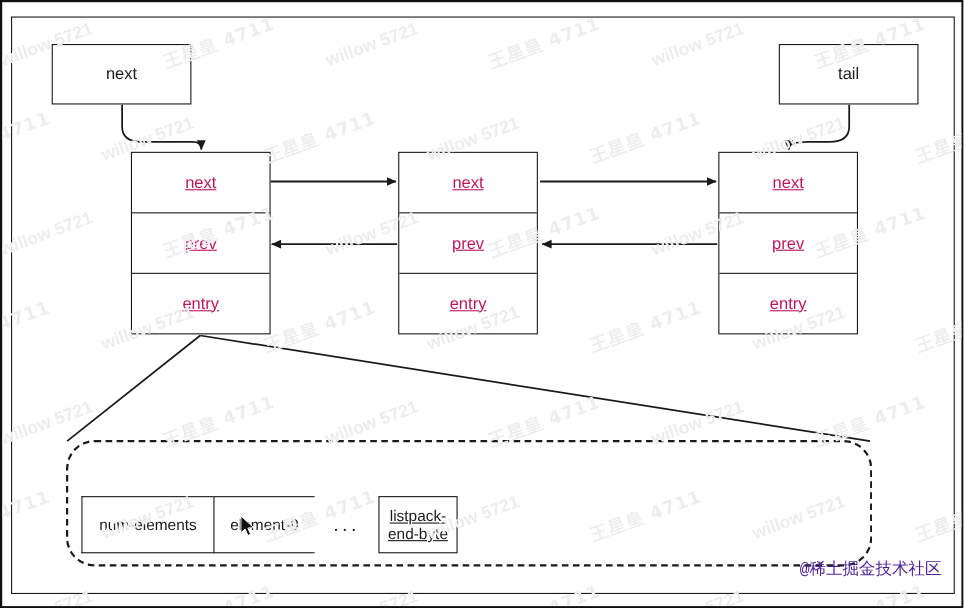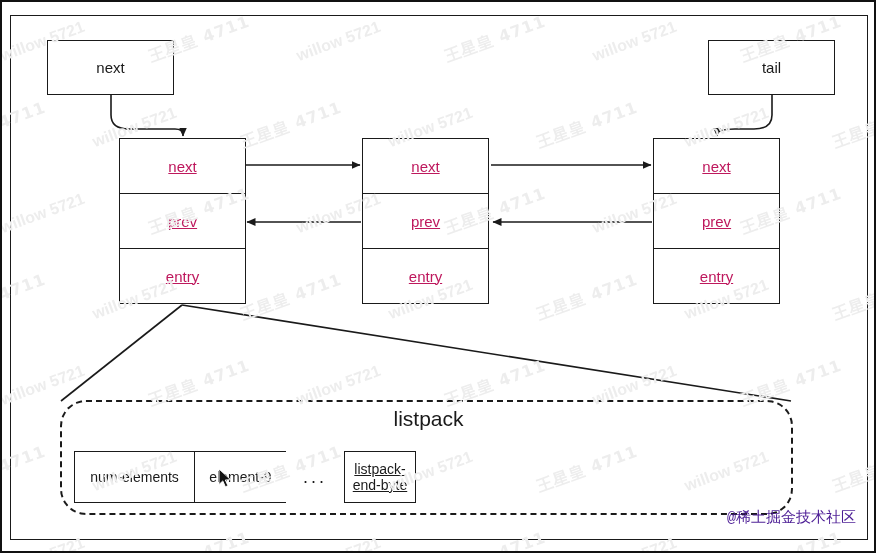--- a/index.html
+++ b/index.html
@@ -270,21 +270,20 @@
     <div class="node-cell">entry</div>
   </div>
 
   <div class="node" style="left:651px; top:136px;">
     <div class="node-cell">next</div>
     <div class="node-cell">prev</div>
     <div class="node-cell">entry</div>
   </div>
 
   <div id="listpack-container">
-    <div id="listpack-title">listpack</div>
 
     <div id="listpack-row">
       <div class="lp-cell" style="width:120px;">num-elements</div>
       <div class="lp-cell" style="width:92px;">element-9</div>
 
       <div class="lp-gap" style="width:58px;">...</div>
 
       <div class="lp-cell last-of-group" style="width:72px;text-decoration:underline;">
         <span>listpack-end-byte</span>
       </div>

